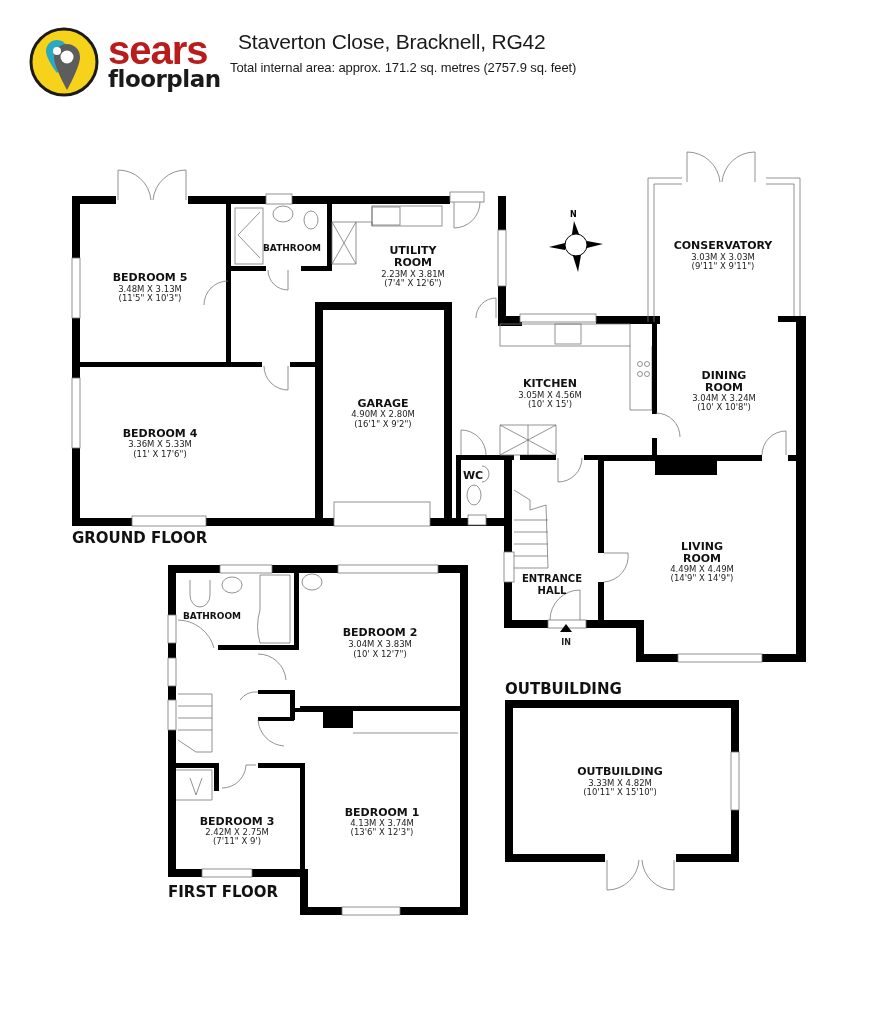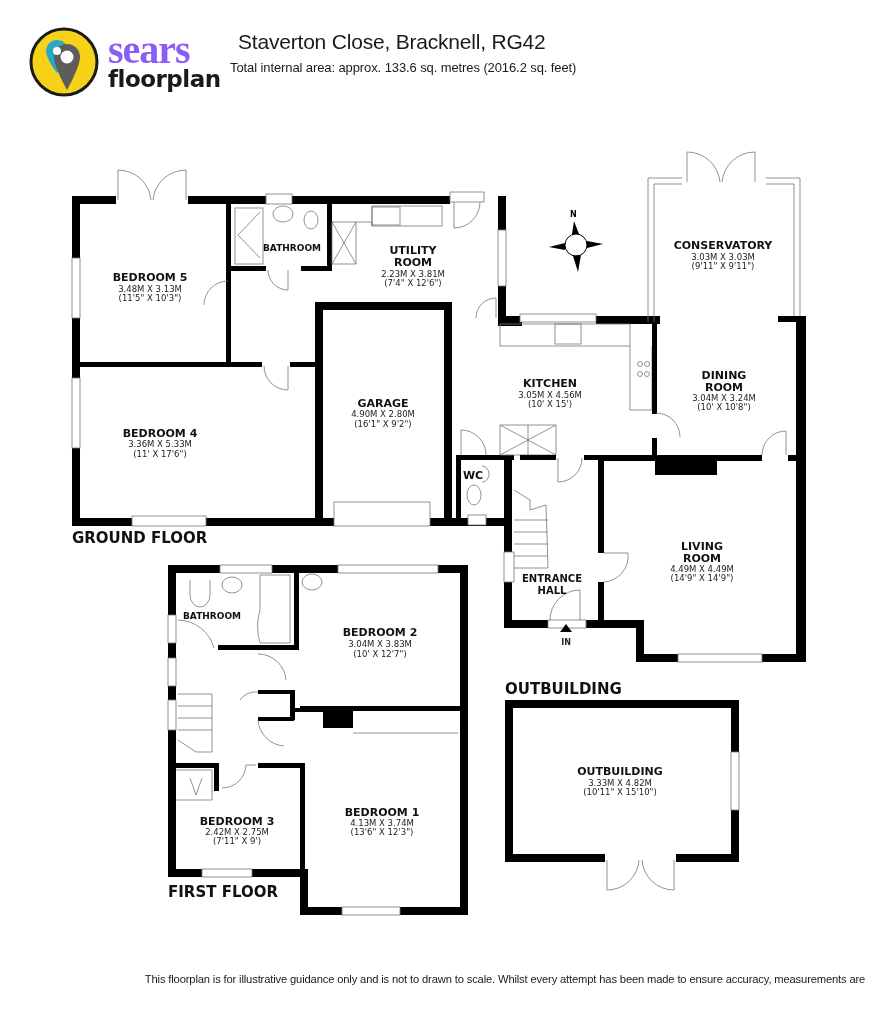--- a/index.html
+++ b/index.html
@@ -1,19 +1,19 @@
 <!DOCTYPE html>
 <html><head>
 <meta charset="utf-8">
 <style>
   html, body { margin: 0; padding: 0; background: #ffffff; }
   body { width: 877px; height: 1024px; position: relative; overflow: hidden; font-family: "Liberation Sans", sans-serif; color: #1a1a1a; }
   .header { position: absolute; left: 0; top: 0; width: 877px; height: 120px; }
   .logo { position: absolute; left: 28px; top: 28px; width: 190px; height: 70px; }
-  .logo-word1 { position: absolute; left: 80px; top: 2px; font-family: Liberation Serif, serif; font-weight: bold; font-size: 40px; letter-spacing: -1px; color: #8b5cf6; line-height: 40px; }
+  .logo-word1 { position: absolute; left: 80px; top: 2px; font-family: Liberation Sans, sans-serif; font-weight: bold; font-size: 40px; letter-spacing: -1px; color: #b91c1c; line-height: 40px; }
   .logo-word2 { position: absolute; left: 80px; top: 38px; font-family: "DejaVu Sans", sans-serif; font-weight: bold; font-size: 23px; letter-spacing: -0.5px; color: #1a1a1a; line-height: 26px; }
   .title { position: absolute; left: 230px; top: 30px; font-size: 21px; color: #1a1a1a; letter-spacing: -0.2px; margin-left: 8px; }
   .area-line { position: absolute; left: 230px; font-size: 13px; color: #1a1a1a; letter-spacing: -0.1px; }
   .plan { position: absolute; left: 0; top: 0; }
   .room-name { font-family: "DejaVu Sans", sans-serif; font-weight: bold; font-size: 11px; fill: #111; text-anchor: middle; }
   .room-dim { font-family: "DejaVu Sans", sans-serif; font-size: 8.5px; fill: #222; text-anchor: middle; }
   .floor-label { font-family: "DejaVu Sans", sans-serif; font-weight: bold; font-size: 15px; fill: #111; }
   .disclaimer { position: absolute; left: 135px; top: 972px; width: 740px; font-size: 11.2px; line-height: 14px; text-align: center; color: #1a1a1a; letter-spacing: -0.15px; }
   .wall { fill: #000; }
   .thin { fill: none; stroke: #777; stroke-width: 0.8; }
@@ -28,21 +28,21 @@
       <circle cx="36" cy="36" r="33" fill="#f6d21b" stroke="#1a1a1a" stroke-width="3"></circle>
       <path d="M29 14 a11 11 0 0 1 11 11 c0 8 -11 22 -11 22 c0 0 -11 -14 -11 -22 a11 11 0 0 1 11 -11z" fill="#2aa9c4"></path>
       <path d="M39 18 a13 13 0 0 1 13 13 c0 10 -13 33 -13 33 c0 0 -13 -23 -13 -33 a13 13 0 0 1 13 -13z" fill="#5d5d5d"></path>
       <circle cx="39" cy="31" r="6.5" fill="#fff"></circle>
       <circle cx="29" cy="25" r="4" fill="#fff"></circle>
     </svg>
     <div class="logo-word1">sears</div>
     <div class="logo-word2">floorplan</div>
   </div>
   <div class="title">Staverton Close, Bracknell, RG42</div>
-  <div class="area-line" style="top:60px">Total internal area: approx. 133.6 sq. metres (2016.2 sq. feet)</div>
+  <div class="area-line" style="top:60px">Total internal area: approx. 171.2 sq. metres (2757.9 sq. feet)</div>
 </div>
 
 <svg class="plan" width="877" height="1024" viewBox="0 0 877 1024">
 
   <g>
 
     <rect class="wall" x="72" y="196" width="8" height="330"></rect>
     <rect class="wall" x="72" y="196" width="44" height="8"></rect>
     <rect class="wall" x="188" y="196" width="262" height="8"></rect>
     <rect class="wall" x="498" y="196" width="8" height="126"></rect>
@@ -267,14 +267,13 @@
     <rect class="wall" x="505" y="854" width="100" height="8"></rect>
     <rect class="wall" x="676" y="854" width="63" height="8"></rect>
     <path class="thin" d="M607 860 L607 890 A32 32 0 0 0 639 860 M674 860 L674 890 A32 32 0 0 1 642 860"></path>
     <text class="room-name" x="620" y="775">OUTBUILDING</text>
     <text class="room-dim" x="620" y="786">3.33M X 4.82M</text>
     <text class="room-dim" x="620" y="795">(10'11" X 15'10")</text>
   </g>
 </svg>
 
 <div class="disclaimer">
-  <div>This floorplan is for illustrative guidance only and is not to drawn to scale. Whilst every attempt has been made to ensure accuracy, measurements are</div>
 </div>
 
 </body></html>

